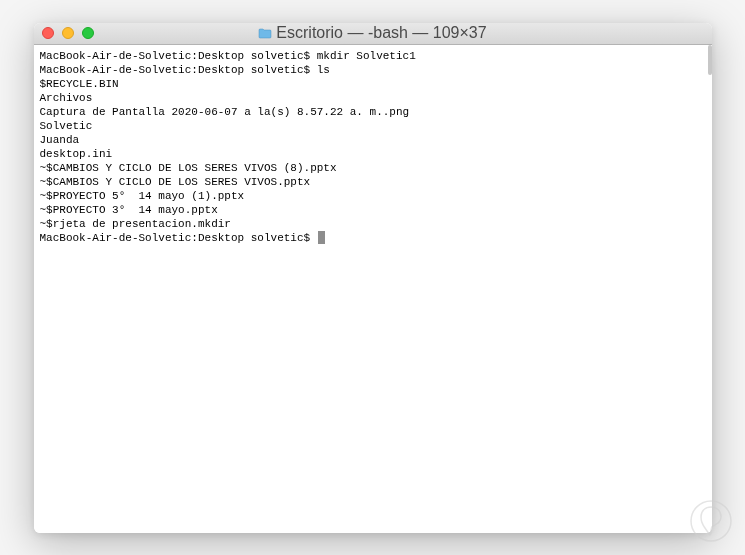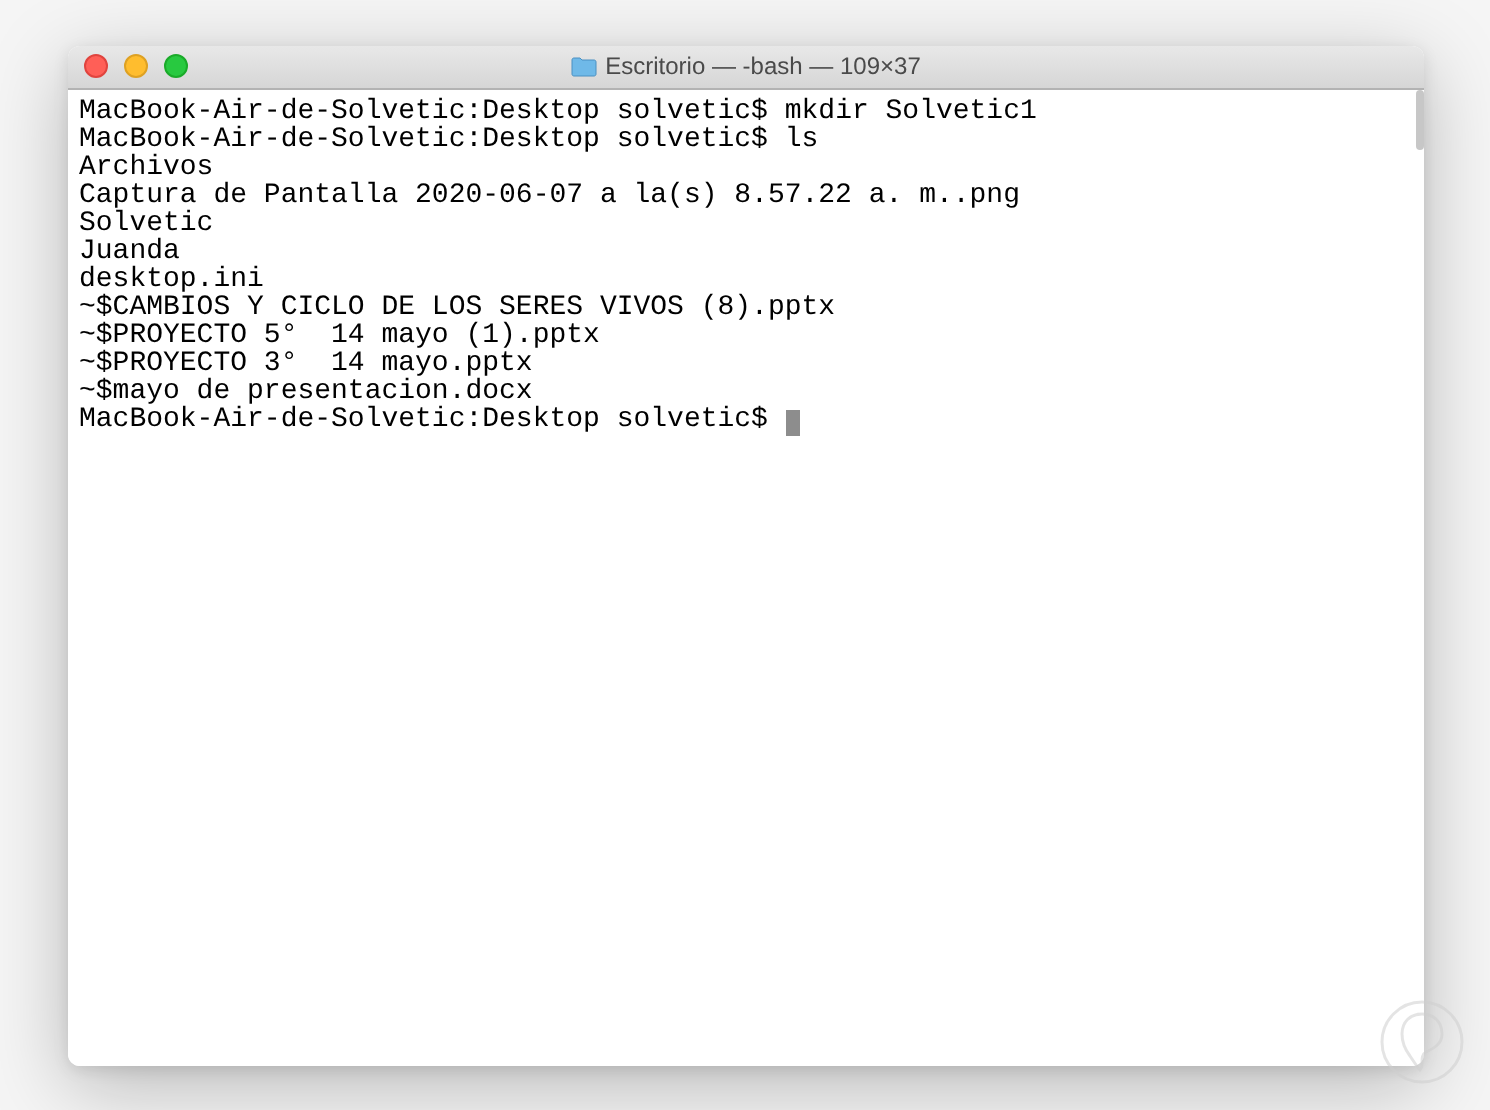--- a/index.html
+++ b/index.html
@@ -69,30 +69,30 @@
     }
     .folder-icon {
       width: 14px;
       height: 11px;
       position: relative;
     }
     .folder-icon svg {
       display: block;
     }
     .window-title {
-      font-size: 12px;
+      font-size: 16px;
       color: #4a4a4a;
       font-weight: 400;
     }
     .terminal-body {
       flex: 1;
       background: #ffffff;
       padding: 4px 6px;
       font-family: "Menlo", "Monaco", "Courier New", monospace;
-      font-size: 14px;
+      font-size: 11px;
       line-height: 14px;
       color: #000000;
       overflow: hidden;
       position: relative;
     }
     .term-line {
       white-space: pre;
     }
     .cursor {
       width: 7px;
@@ -140,29 +140,31 @@
         </svg>
       </span>
       <span class="window-title">Escritorio — -bash — 109×37</span>
     </div>
   </div>
   <div class="terminal-body">
     <div class="scrollbar-track"></div>
     <div id="terminal-lines">
         <div class="term-line"><span>MacBook-Air-de-Solvetic:Desktop solvetic$ </span><span>mkdir Solvetic1</span></div>
         <div class="term-line"><span>MacBook-Air-de-Solvetic:Desktop solvetic$ </span><span>ls</span></div>
+        <div class="term-line">$RECYCLE.BIN</div>
         <div class="term-line">Archivos</div>
         <div class="term-line">Captura de Pantalla 2020-06-07 a la(s) 8.57.22 a. m..png</div>
         <div class="term-line">Solvetic</div>
         <div class="term-line">Juanda</div>
         <div class="term-line">desktop.ini</div>
         <div class="term-line">~$CAMBIOS Y CICLO DE LOS SERES VIVOS (8).pptx</div>
+        <div class="term-line">~$CAMBIOS Y CICLO DE LOS SERES VIVOS.pptx</div>
         <div class="term-line">~$PROYECTO 5°  14 mayo (1).pptx</div>
         <div class="term-line">~$PROYECTO 3°  14 mayo.pptx</div>
-        <div class="term-line">~$mayo de presentacion.docx</div>
+        <div class="term-line">~$rjeta de presentacion.mkdir</div>
         <div class="term-line"><span>MacBook-Air-de-Solvetic:Desktop solvetic$ </span><span></span><span class="cursor"></span></div>
       </div>
   </div>
 </div>
 
 <div class="watermark">
   <svg width="44" height="44" viewBox="0 0 44 44">
     <circle cx="22" cy="22" r="20" fill="none" stroke="#cfcfcf" stroke-width="1.5"></circle>
     <path d="M22 8 C28 8 32 12 32 18 C32 23 28 25 24 27 C22 28 22 30 22 33 C22 33 22 35 21 36 C20 35 18 32 16 29 C13 25 12 21 12 18 C12 12 16 8 22 8 Z" fill="none" stroke="#cfcfcf" stroke-width="1.5"></path>
   </svg>

